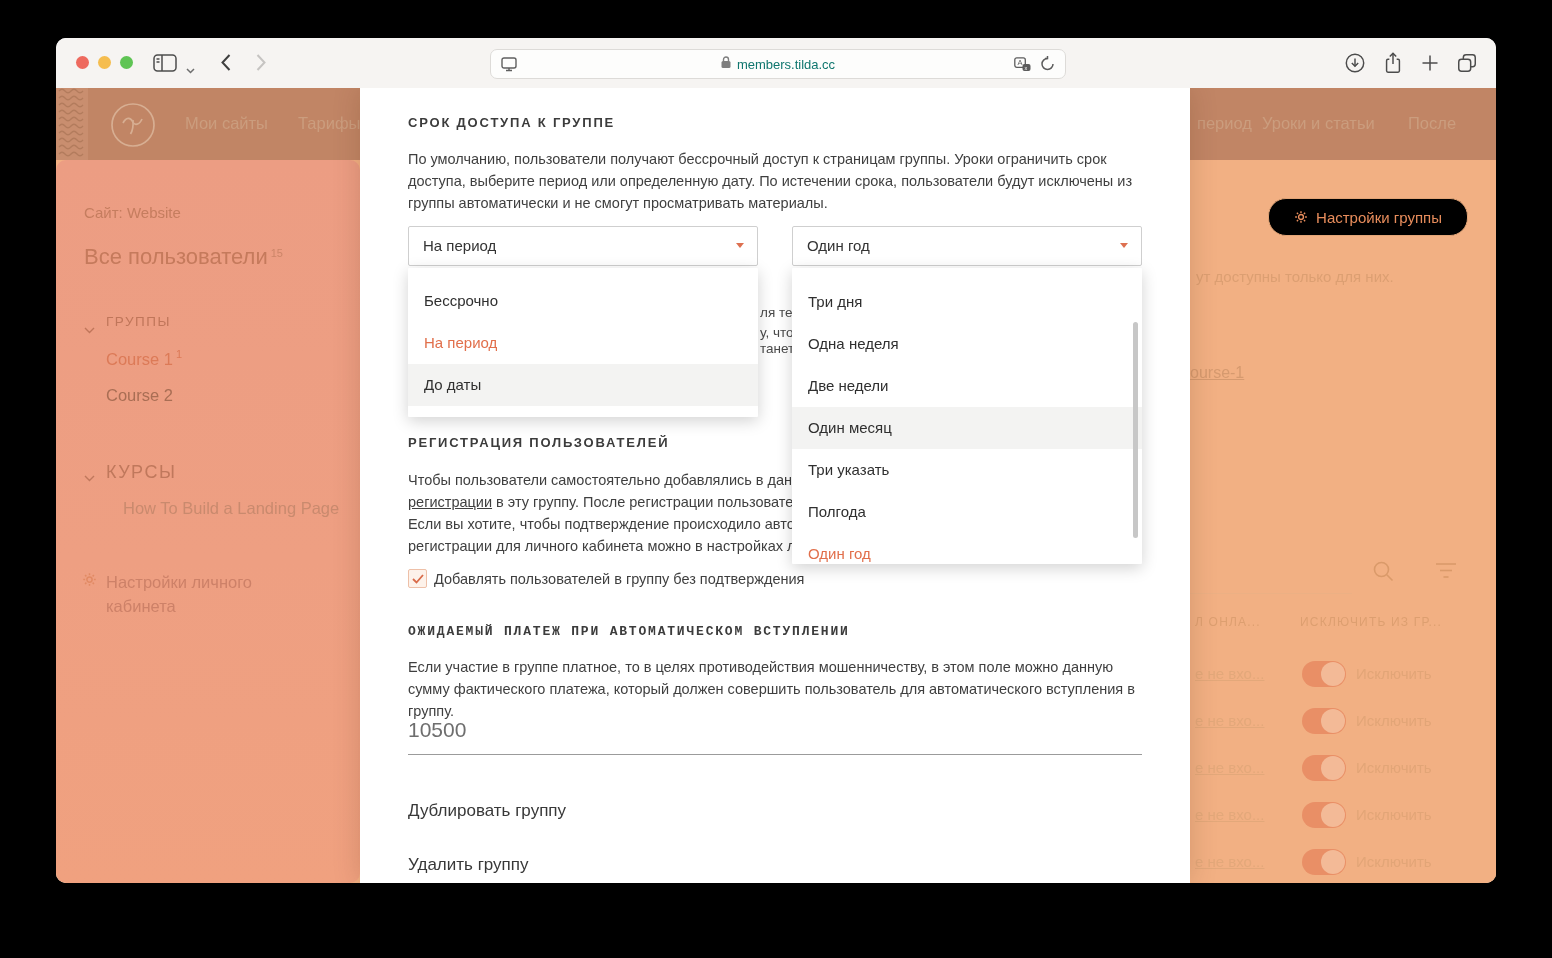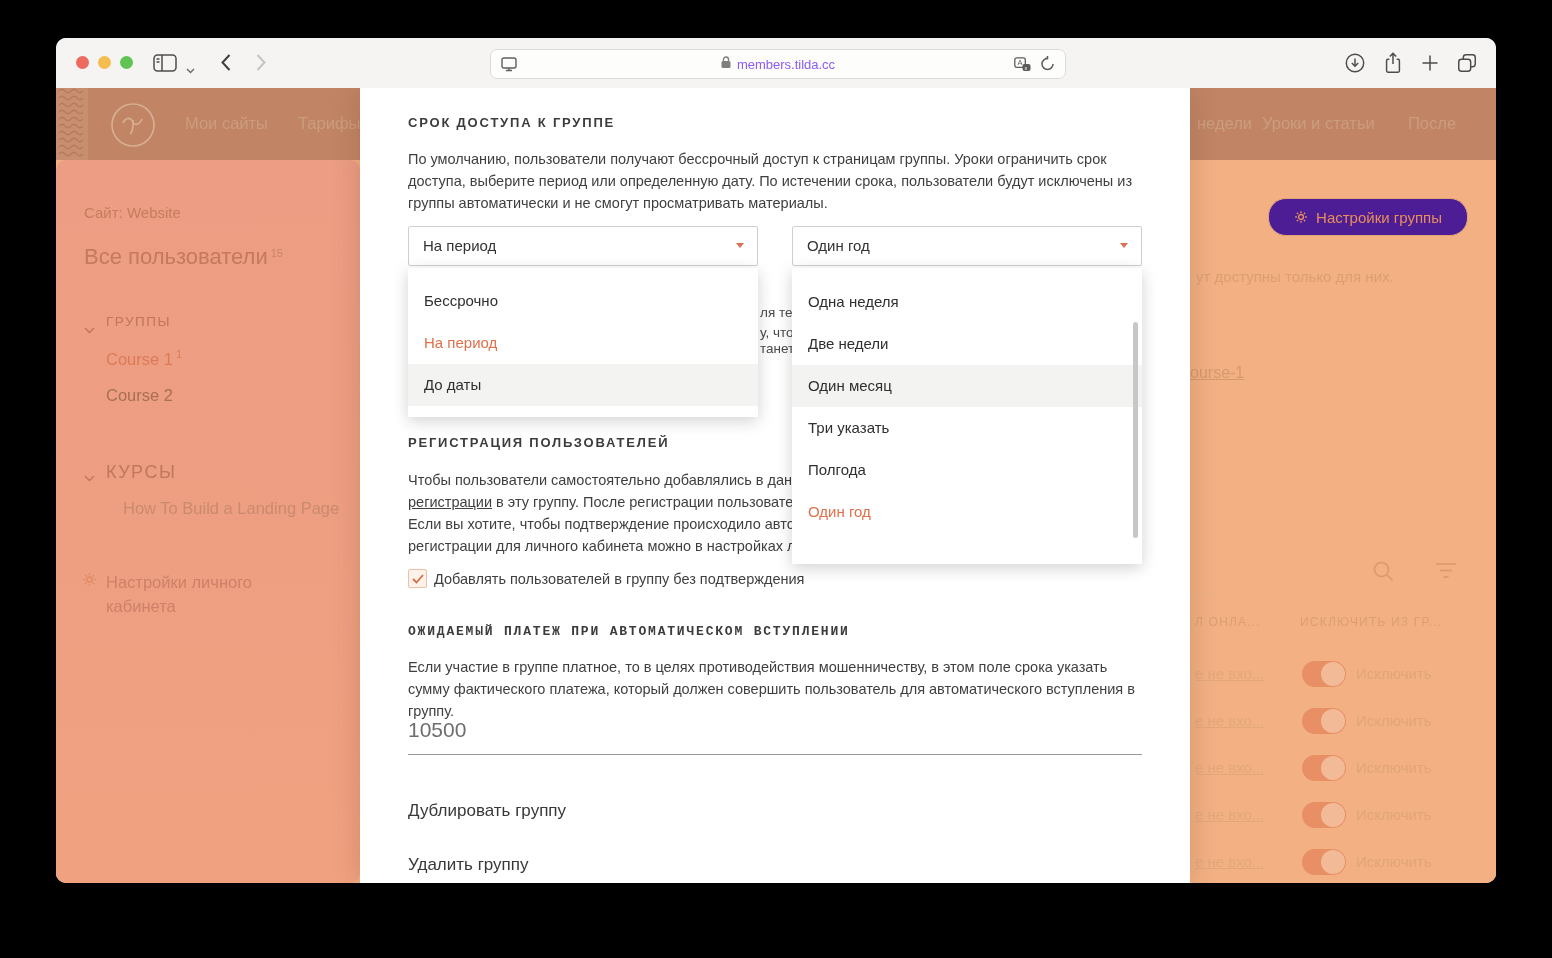--- a/index.html
+++ b/index.html
@@ -7,33 +7,33 @@
        font-family:"Liberation Sans",sans-serif;-webkit-font-smoothing:antialiased;}
   .abs{position:absolute;}
   
   .window{left:56px;top:38px;width:1440px;height:845px;border-radius:10px;overflow:hidden;
           background:#fff;box-shadow:0 25px 60px rgba(0,0,0,.55);}
   .titlebar{left:0;top:0;width:1440px;height:50px;background:#f6f4f2;border-bottom:1px solid #d9d7d5;}
   .tl{width:13px;height:13px;border-radius:50%;top:18px;}
   .tb-ic{color:#4d4d4d;}
   .urlbar{left:434px;top:11px;width:574px;height:28px;background:#fdfdfc;border:1px solid #dddbd8;
           border-radius:7px;display:flex;align-items:center;justify-content:center;}
-  .url-center{display:flex;align-items:flex-end;gap:6px;color:#8b5cf6;font-size:13px;}
+  .url-center{display:flex;align-items:flex-end;gap:6px;color:#0f766e;font-size:13px;}
   
   .page{left:0;top:50px;width:1440px;height:795px;background:#f2b083;overflow:hidden;}
   .topnav{left:0;top:0;width:1440px;height:72px;background:#c18565;}
   .navitem{top:26px;font-size:16.5px;color:#cb9d7e;white-space:nowrap;}
   .zigzag{left:0;top:0;width:32px;height:72px;background:#c98e6f;}
   .sidebar{left:0;top:72px;width:304px;height:723px;
            background:linear-gradient(180deg,#ec9d83 0%,#ee9f82 55%,#f0a17f 100%);border-radius:10px;}
   .side-txt{white-space:nowrap;}
   .sup{font-size:11px;position:relative;top:-7px;margin-left:3px;}
   .rightpane{left:1134px;top:72px;width:306px;height:723px;background:#f2b083;overflow:hidden;}
   .gs-btn{left:78px;top:38px;width:198px;height:36px;border:1px solid #e2a577;border-radius:18px;
-          background:#4c1d95;display:flex;align-items:center;justify-content:center;gap:8px;
+          background:#000000;display:flex;align-items:center;justify-content:center;gap:8px;
           color:#e88d5c;font-size:15px;}
   .colhdr{font-size:12px;letter-spacing:1.2px;color:#dd9f70;white-space:nowrap;}
   .mrow-cell{font-size:15px;color:#e3a87a;white-space:nowrap;text-decoration:underline;}
   .toggle{width:44px;height:26px;border-radius:13px;background:#e98f66;}
   .toggle .knob{position:absolute;right:1px;top:1px;width:24px;height:24px;border-radius:50%;background:#f3ba97;}
   .toggle-lbl{font-size:15px;color:#e2a577;white-space:nowrap;}
   
   .modal{left:304px;top:0;width:830px;height:795px;background:#fff;z-index:5;
          box-shadow:0 0 26px rgba(70,35,10,.18);}
   .mhdr{font-size:13px;letter-spacing:1.8px;color:#3c3c3c;font-weight:bold;white-space:nowrap;}
@@ -186,21 +186,21 @@
         <svg width="46" height="46" viewBox="0 0 46 46">
             <g fill="none" stroke="#d7ae92" stroke-width="1.7">
           <circle cx="23" cy="23" r="21"></circle>
           <path d="M13 21 c3 -6 7.5 -6 9.5 -1.5 c2 4.5 7 3.5 9.5 -2.5"></path>
           <path d="M23 18 c0.5 6 0 10 -2.5 14"></path>
             </g>
           </svg>
       </span>
       <span class="abs navitem" style="left:129px;">Мои сайты</span>
       <span class="abs navitem" style="left:242px;">Тарифы</span>
-      <span class="abs navitem" style="left:1141px;">недели</span>
+      <span class="abs navitem" style="left:1141px;">период</span>
       <span class="abs navitem" style="left:1206px;">Уроки и статьи</span>
       <span class="abs navitem" style="left:1352px;">После</span>
     </div>
 
     <div class="abs sidebar">
       <span class="abs side-txt" style="left:28px;top:44px;font-size:15px;color:#c57d5f;">Сайт: Website</span>
       <span class="abs side-txt" style="left:28px;top:84px;font-size:22px;color:#c57a5c;"><span>Все пользователи</span><span class="sup" style="color:#cc8568;">15</span></span>
 
       <span class="abs" style="left:28px;top:160px;color:#c0765a;">
         <svg width="11" height="7" viewBox="0 0 11 7">
@@ -324,20 +324,21 @@
         <span class="caret"></span>
       </div>
 
       <div class="abs dd-list" style="left:48px;top:180px;width:350px;height:149px;padding-top:12px;box-sizing:border-box;">
         <div class="dd-item">Бессрочно</div>
         <div class="dd-item active">На период</div>
         <div class="dd-item hover">До даты</div>
       </div>
 
       <div class="abs dd-list" style="left:432px;top:180px;width:350px;height:296px;padding-top:13px;box-sizing:border-box;">
+        <div class="dd-item">Три дня</div>
         <div class="dd-item">Одна неделя</div>
         <div class="dd-item">Две недели</div>
         <div class="dd-item hover">Один месяц</div>
         <div class="dd-item">Три указать</div>
         <div class="dd-item">Полгода</div>
         <div class="dd-item active">Один год</div>
         <div class="scroll-thumb" style="top:54px;height:216px;"></div>
       </div>
 
       <span class="abs mhdr" style="left:48px;top:347px;">РЕГИСТРАЦИЯ ПОЛЬЗОВАТЕЛЕЙ</span>
@@ -347,21 +348,21 @@
       <div class="abs reg-line" style="left:48px;top:447px;">регистрации для личного кабинета можно в настройках лич</div>
 
       <div class="abs chk" style="left:48px;top:481px;">
         <svg width="12" height="10" viewBox="0 0 12 10">
             <polyline points="1,5 4.5,8.5 11,1" fill="none" stroke="#d96b49" stroke-width="1.8"></polyline>
           </svg>
       </div>
       <span class="abs" style="left:74px;top:483px;font-size:14.5px;color:#3f3f3f;white-space:nowrap;">Добавлять пользователей в группу без подтверждения</span>
 
       <span class="abs mhdr" style="left:48px;top:536px;font-family:Liberation Mono, monospace;">ОЖИДАЕМЫЙ ПЛАТЕЖ ПРИ АВТОМАТИЧЕСКОМ ВСТУПЛЕНИИ</span>
-      <div class="abs mtext" style="left:48px;top:568px;width:740px;">Если участие в группе платное, то в целях противодействия мошенничеству, в этом поле срока указать сумму фактического платежа, который должен совершить пользователь для автоматического вступления в группу.</div>
+      <div class="abs mtext" style="left:48px;top:568px;width:740px;">Если участие в группе платное, то в целях противодействия мошенничеству, в этом поле можно данную сумму фактического платежа, который должен совершить пользователь для автоматического вступления в группу.</div>
       <input class="abs amount-input" style="left: 48px; top: 630px;" type="text" value="10500">
       <div class="abs" style="left:48px;top:666px;width:734px;height:1px;background:#9b9b9b;"></div>
 
       <span class="abs action-link" style="left:48px;top:713px;">Дублировать группу</span>
       <span class="abs action-link" style="left:48px;top:767px;">Удалить группу</span>
     </div>
 
   </div>
 </div>
 

